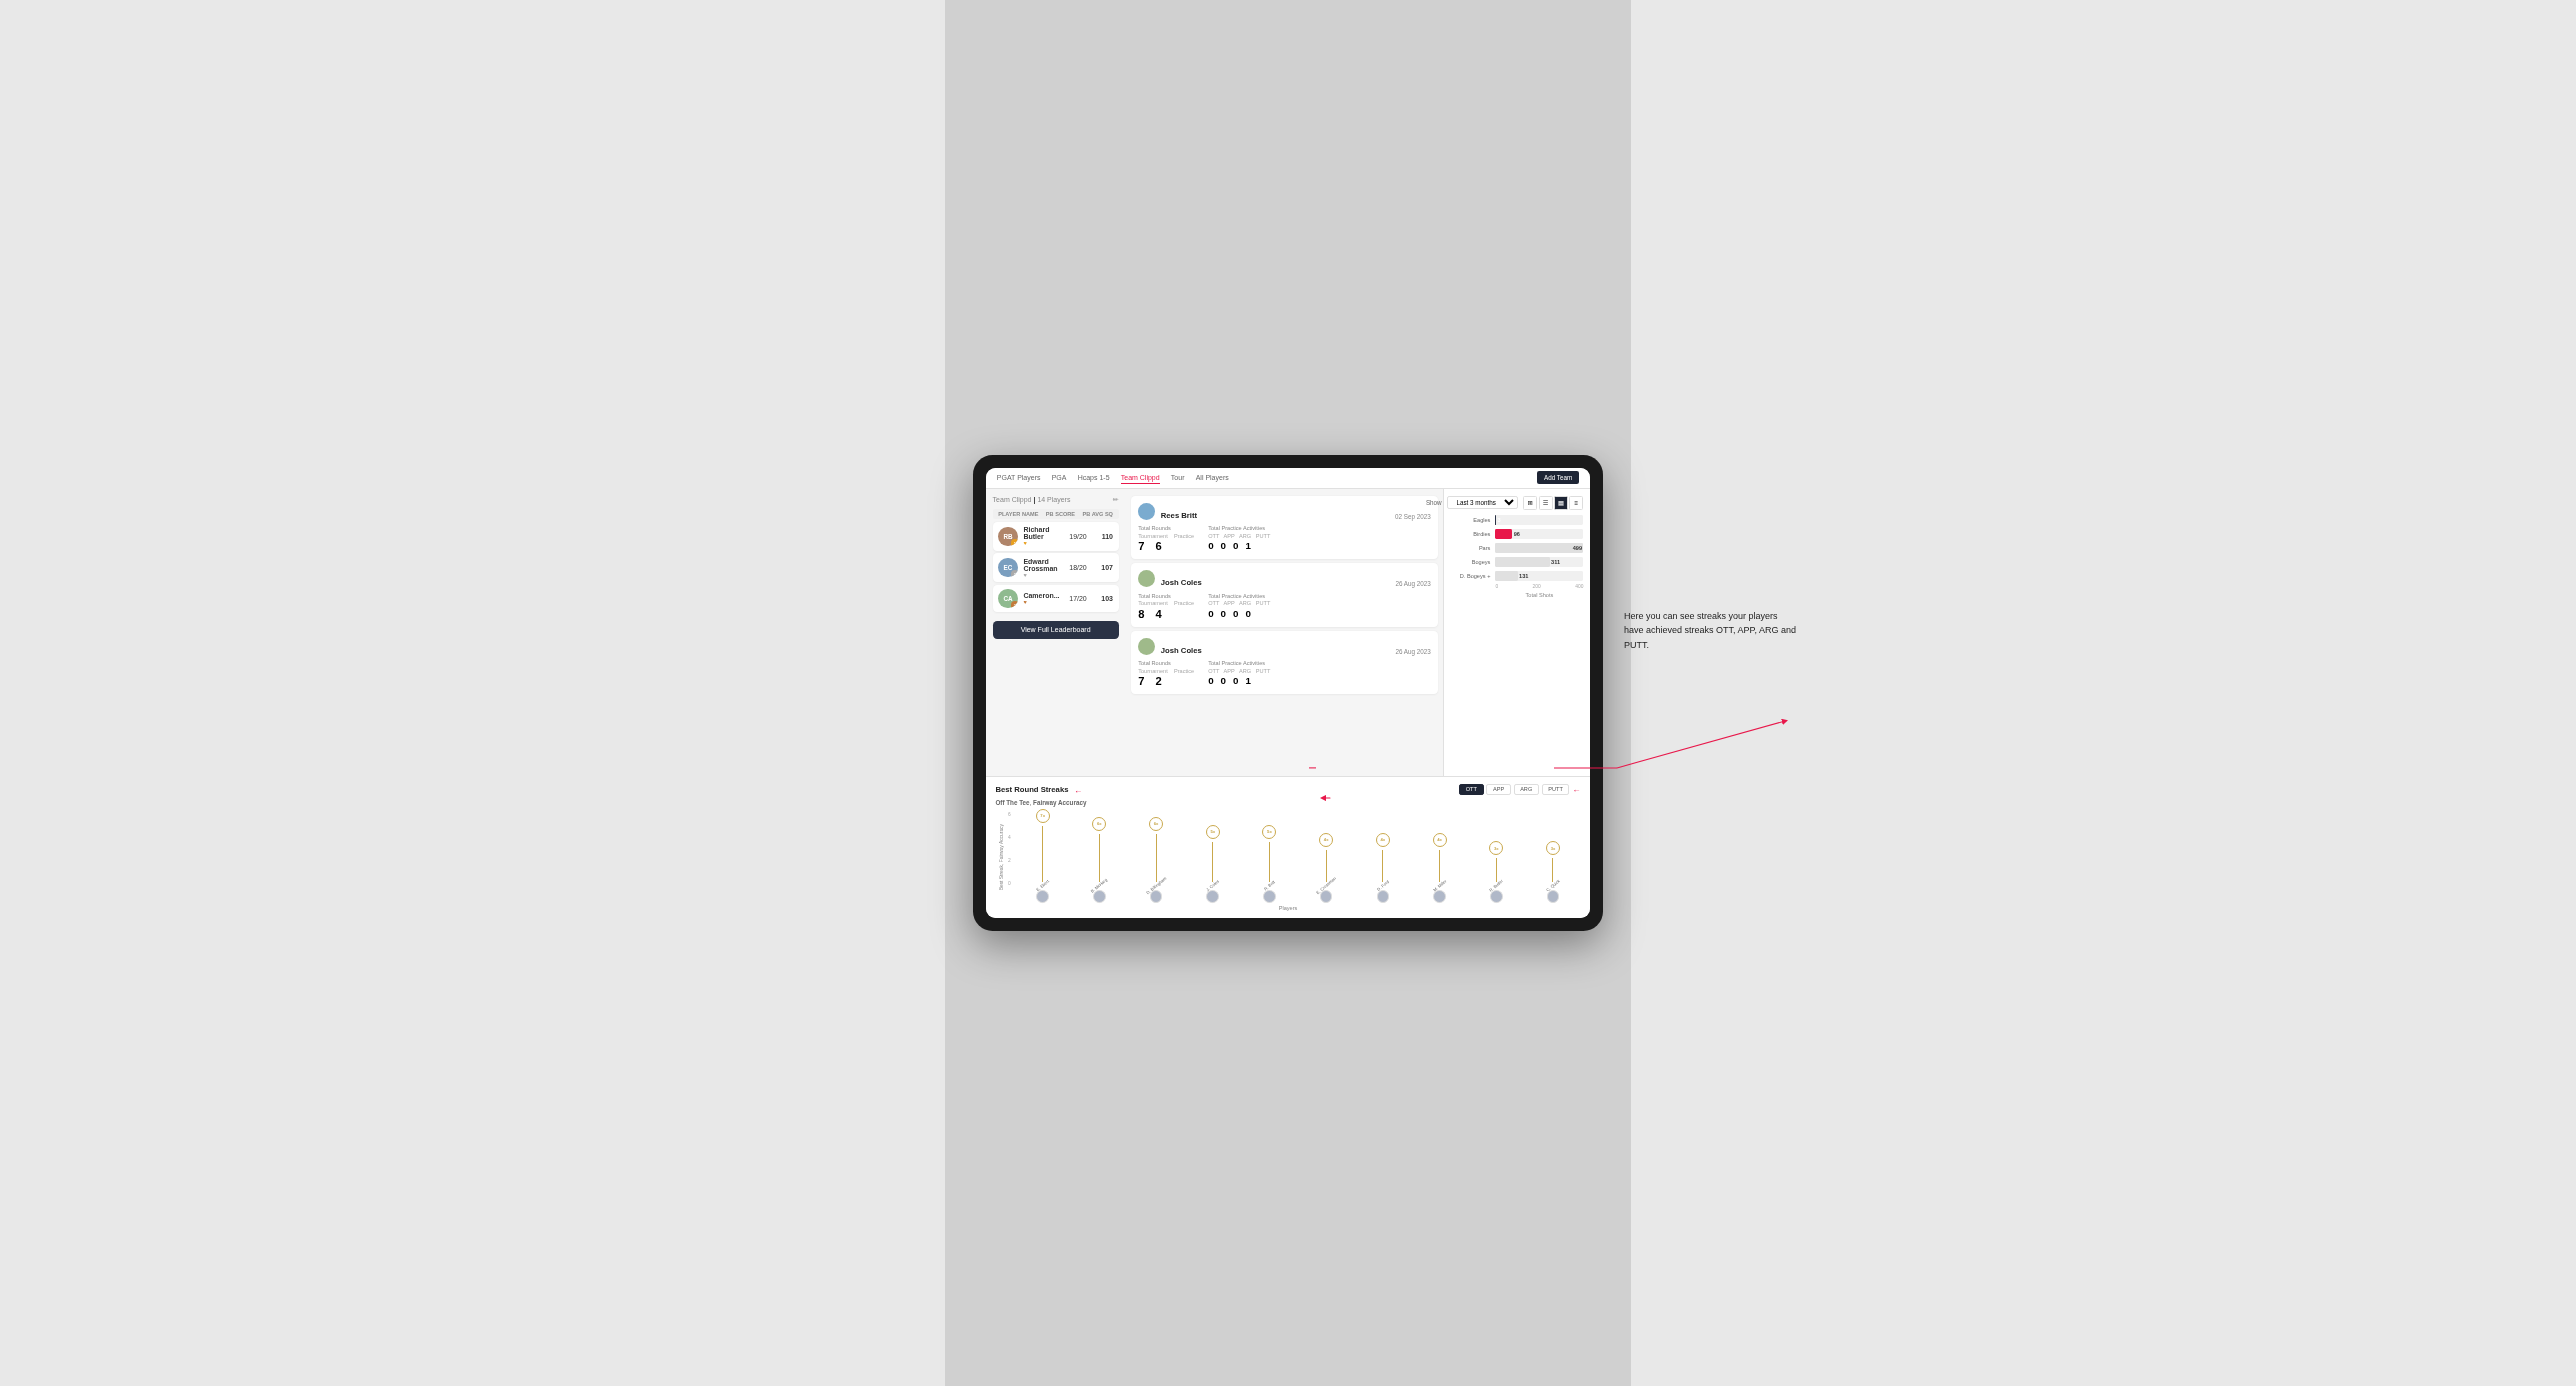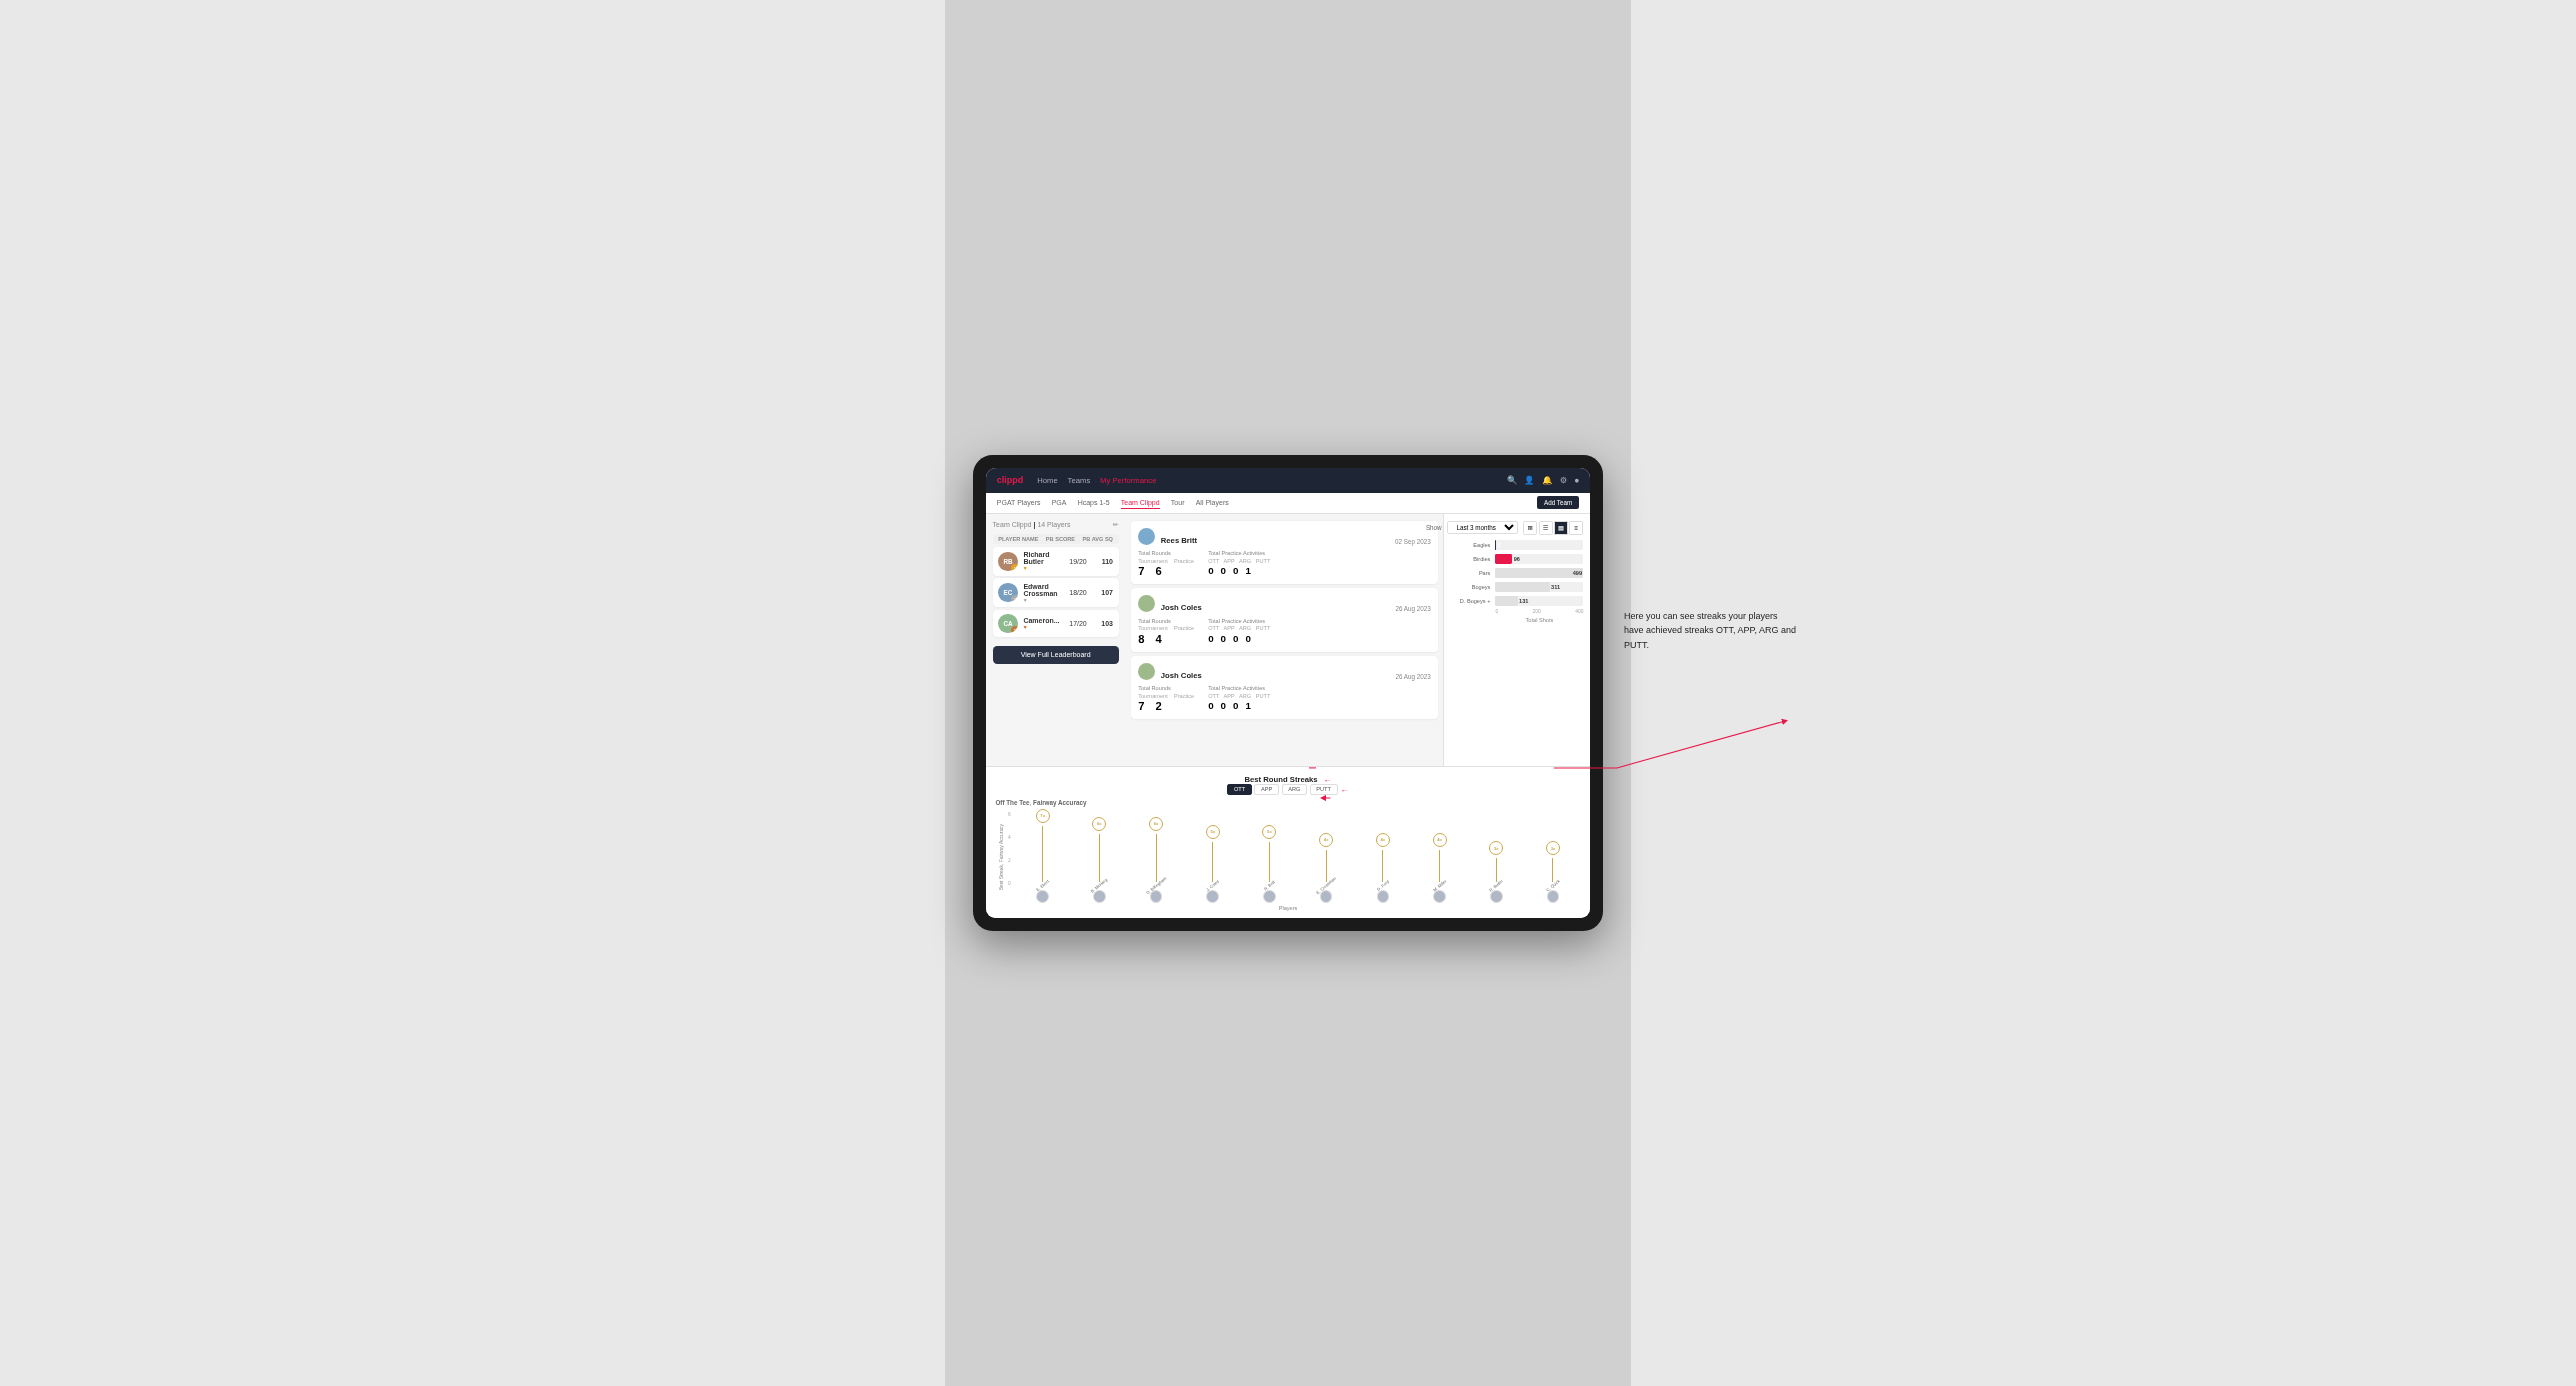--- a/index.html
+++ b/index.html
@@ -256,24 +256,23 @@
     .bar-track { flex: 1; height: 9.8px; background: #f0f0f0; border-radius: 1.4px; position: relative; overflow: visible; }
     .bar-fill { height: 100%; border-radius: 1.4px; }
     .bar-eagles { background: #2a3245; }
     .bar-birdies { background: #e8174a; }
     .bar-pars { background: #e0e0e0; }
     .bar-bogeys { background: #e0e0e0; }
     .bar-dbogeys { background: #e0e0e0; }
     .chart-x-label { font-size: 5.6px; color: #888; text-align: center; margin-top: 2.8px; }
     .bottom-header {
       display: flex;
-      align-items: center;
+      align-items: flex-end;
       justify-content: space-between;
       margin-bottom: 4.2px;
-      flex-direction: column;
     }
     .section-title { font-size: 7.7px; font-weight: 700; color: #222; }
     .filter-buttons { display: flex; gap: 2.8px; }
     .filter-btn {
       font-size: 5.6px;
       padding: 1.4px 5.6px;
       border: 0.7px solid #ddd;
       border-radius: 2.1px;
       background: #fff;
       cursor: pointer;
@@ -340,35 +339,20 @@
   </style>
 </head>
 <body>
 
 <div style="display:flex; justify-content:center; align-items:center; min-height:100vh; background:#d0d0d0; padding: 28px;">
   <div class="outer-wrapper" style="position:relative;">
     <div class="tablet-frame">
       <div class="tablet-screen">
         <div class="page-wrapper">
 
-          <div class="nav-bar">
-            <div class="nav-logo">clippd</div>
-            <div class="nav-links">
-              <span class="nav-link">Home</span>
-              <span class="nav-link">Teams</span>
-              <span class="nav-link active">My Performance</span>
-            </div>
-            <div class="nav-icons">
-              <span class="nav-icon">🔍</span>
-              <span class="nav-icon">👤</span>
-              <span class="nav-icon">🔔</span>
-              <span class="nav-icon">⚙</span>
-              <span class="nav-icon">●</span>
-            </div>
-          </div>
 
           <div class="sub-nav">
             <div class="sub-nav-links">
               <span class="sub-nav-link">PGAT Players</span>
               <span class="sub-nav-link">PGA</span>
               <span class="sub-nav-link">Hcaps 1-5</span>
               <span class="sub-nav-link active">Team Clippd</span>
               <span class="sub-nav-link">Tour</span>
               <span class="sub-nav-link">All Players</span>
             </div>

